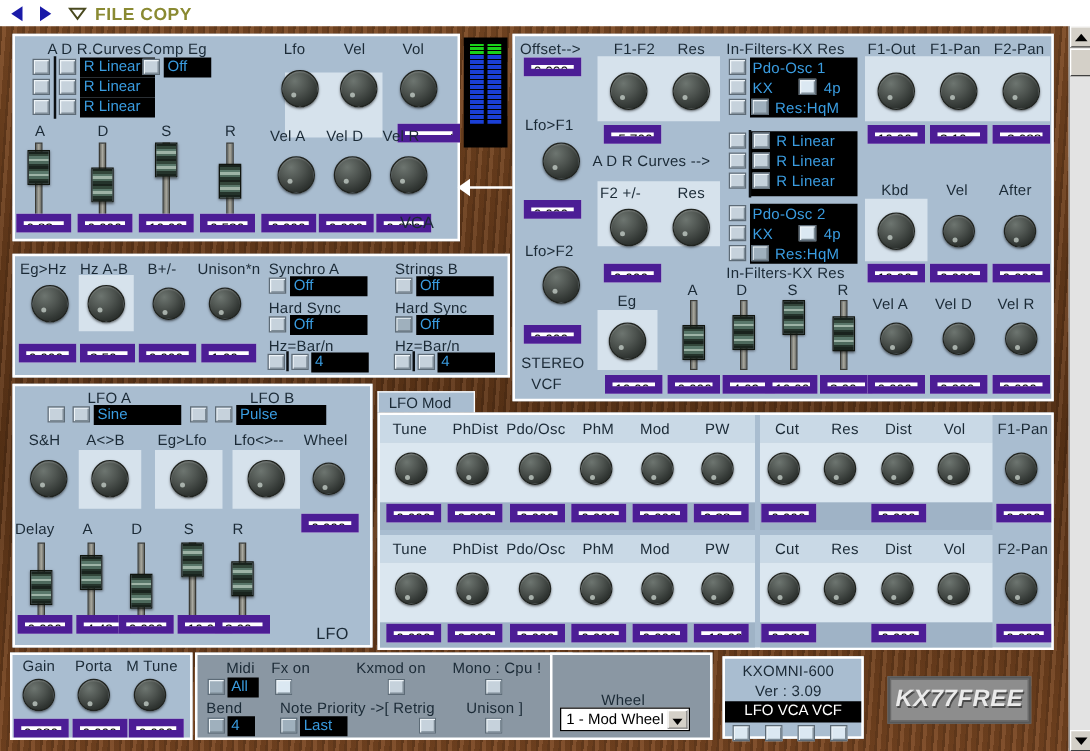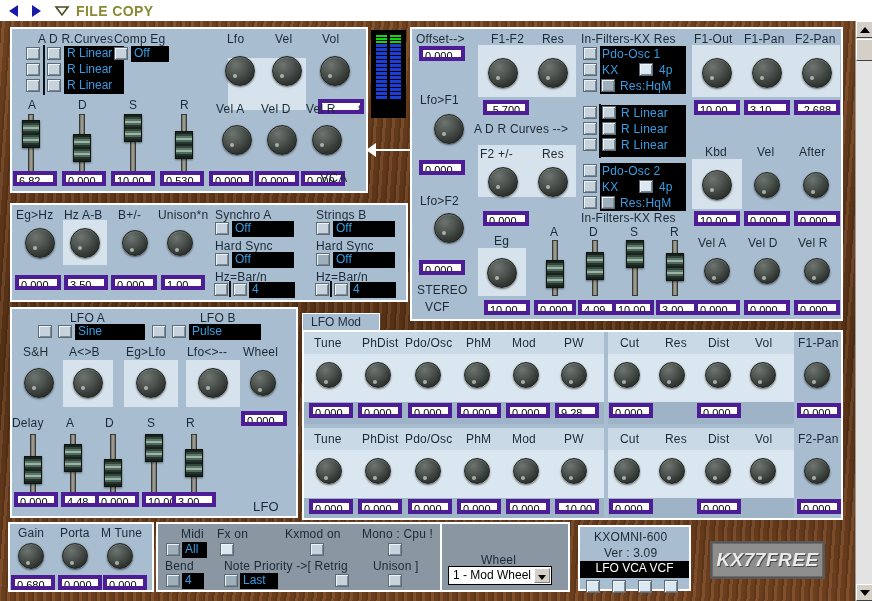--- a/index.html
+++ b/index.html
@@ -93,21 +93,21 @@
     background: repeating-linear-gradient(180deg,
       #19231d 0 2px, #32463a 2px 4px, #59776a 4px 6px, #9db3a6 6px 8px,
       #4e6a5d 8px 10px, #24332b 10px 12px);
     border:1px solid #10150f;
     box-shadow: 0 1px 2px rgba(0,0,0,.5);
   }
 
   
   .val{
     position:absolute; height:15px; background:#ffffff;
-    border:4px solid #4c1d95; font:11px "Liberation Sans", sans-serif;
+    border:6px solid #4c1d95; font:11px "Liberation Sans", sans-serif;
     color:#000; padding:0 2px; line-height:13px; white-space:nowrap; overflow:hidden;
     text-align:left;
   }
   .val.w46{width:46px;} .val.w44{width:44px;} .val.w42{width:42px;}
 
   
   .lcd{
     position:absolute; background:#000000; color:#3a9ce0;
     font:12px "Liberation Sans", sans-serif; padding:0 3px;
     line-height:15px; height:16px; white-space:nowrap; overflow:hidden;

